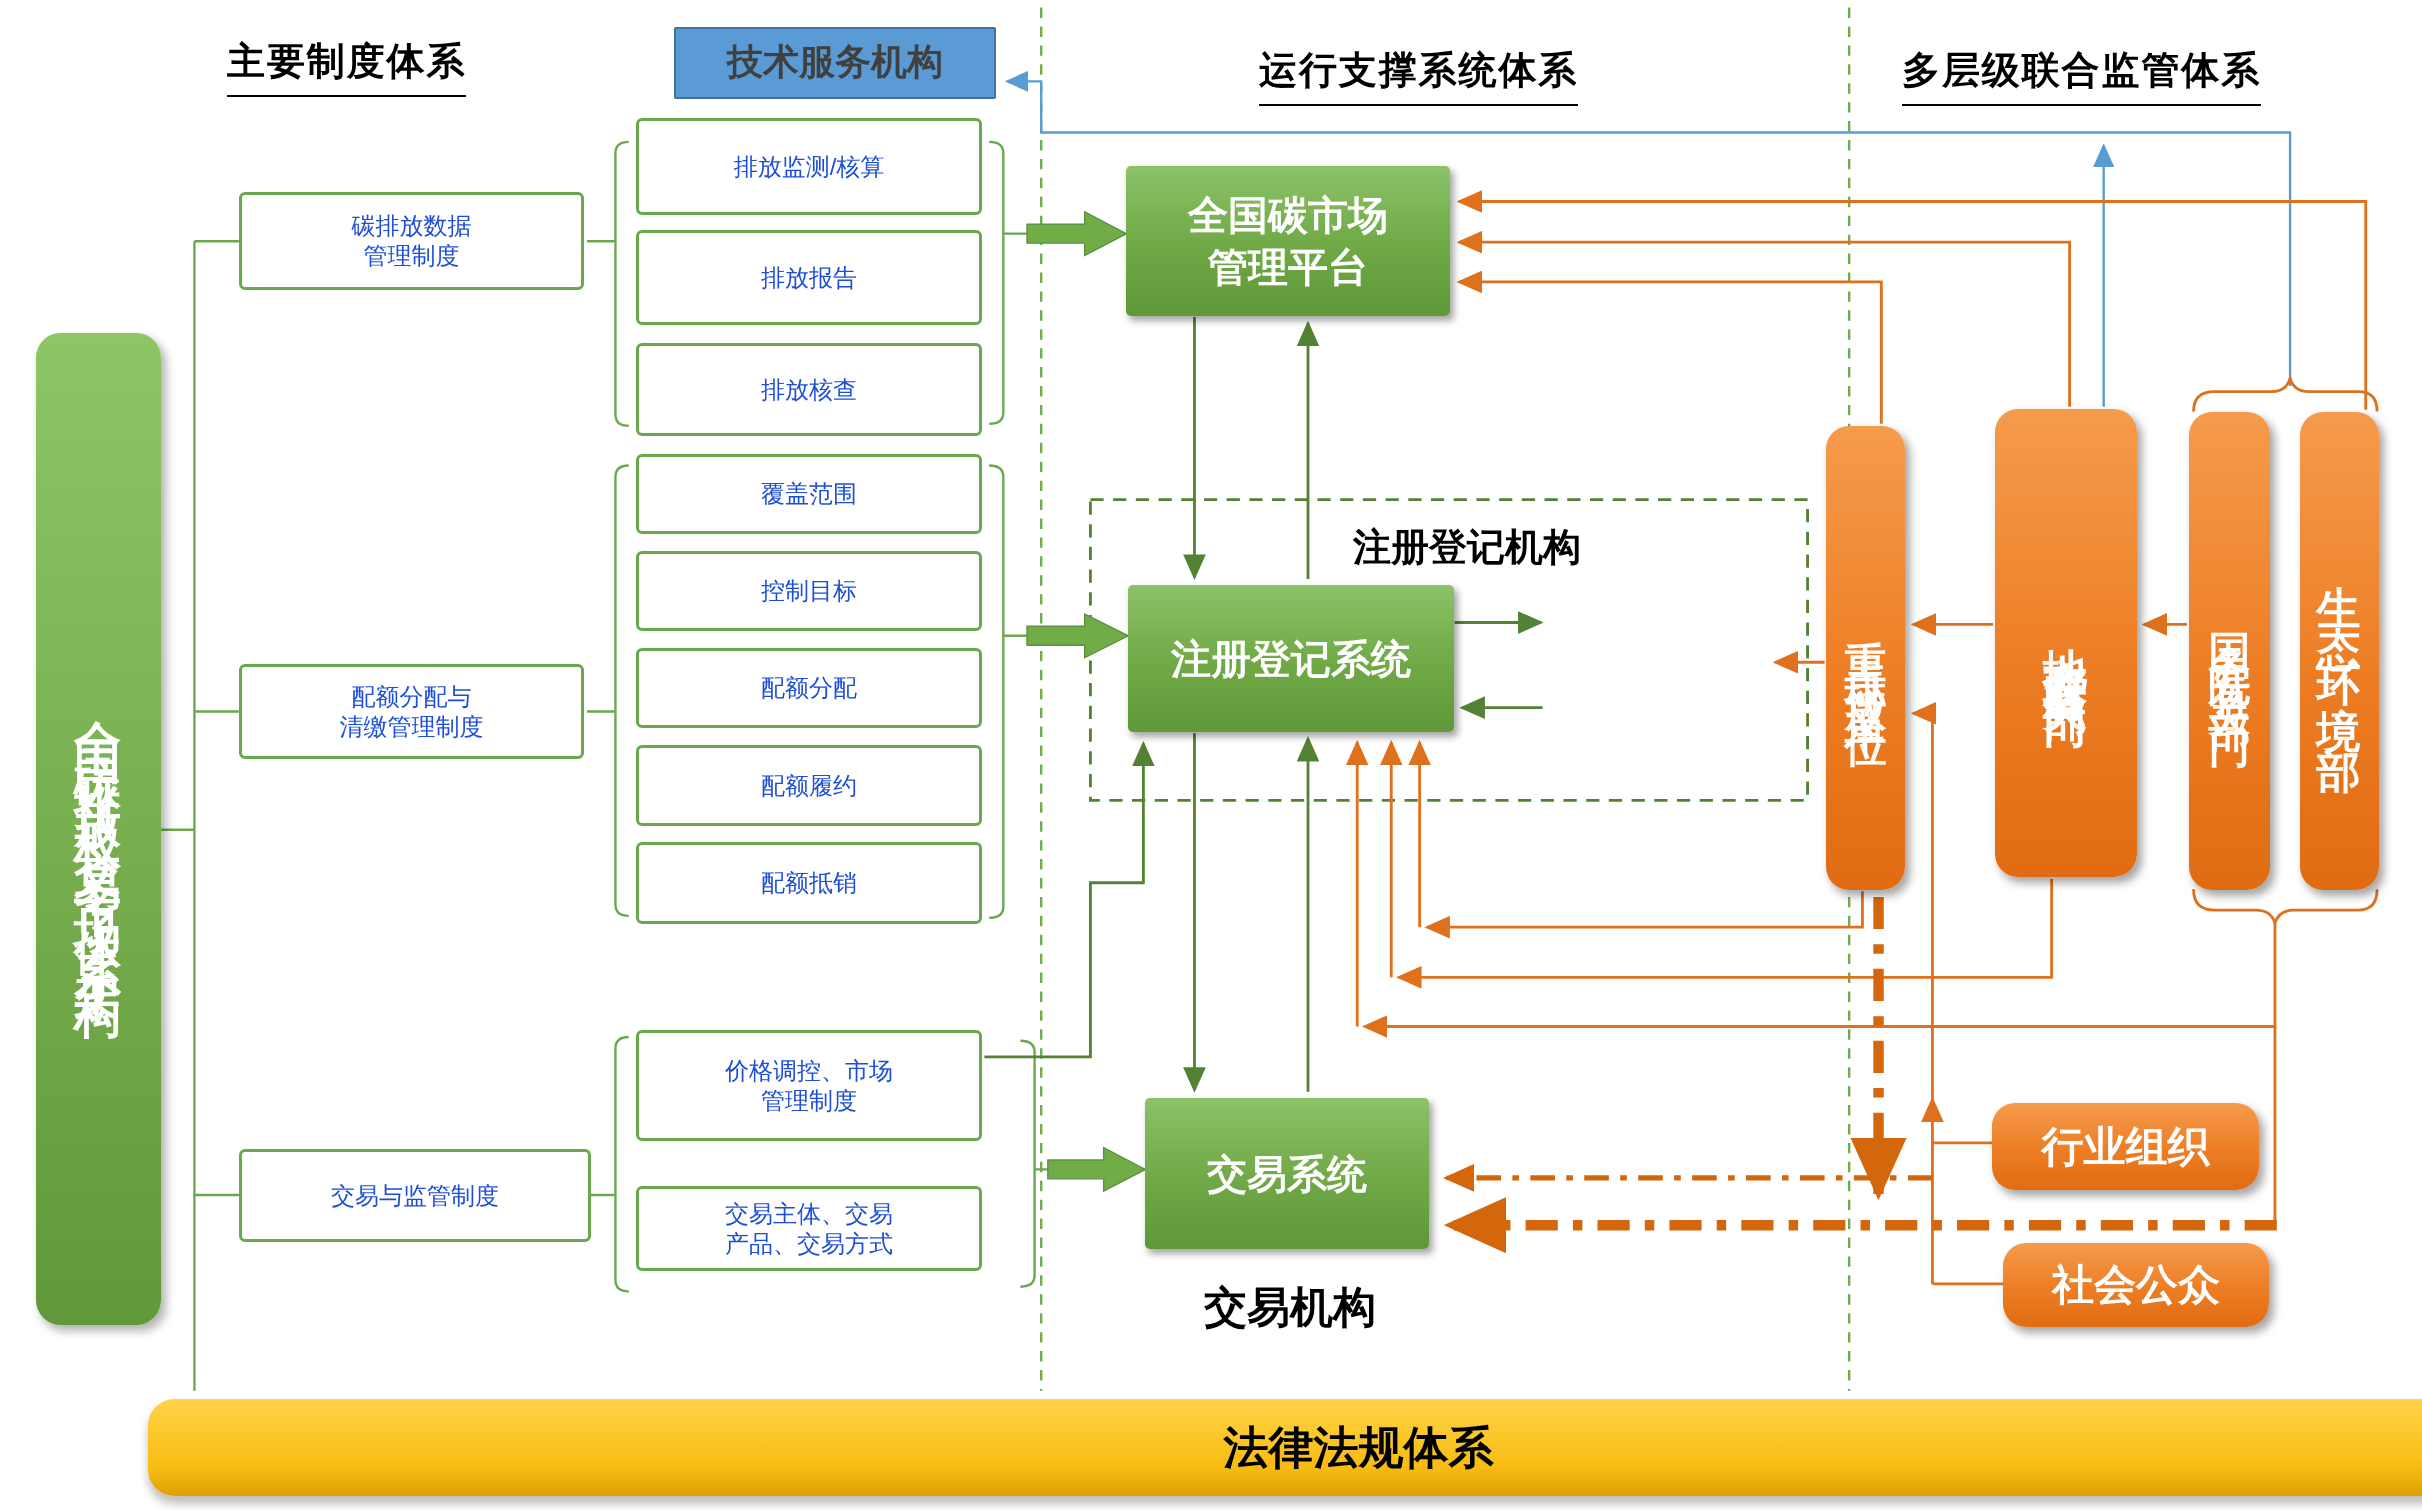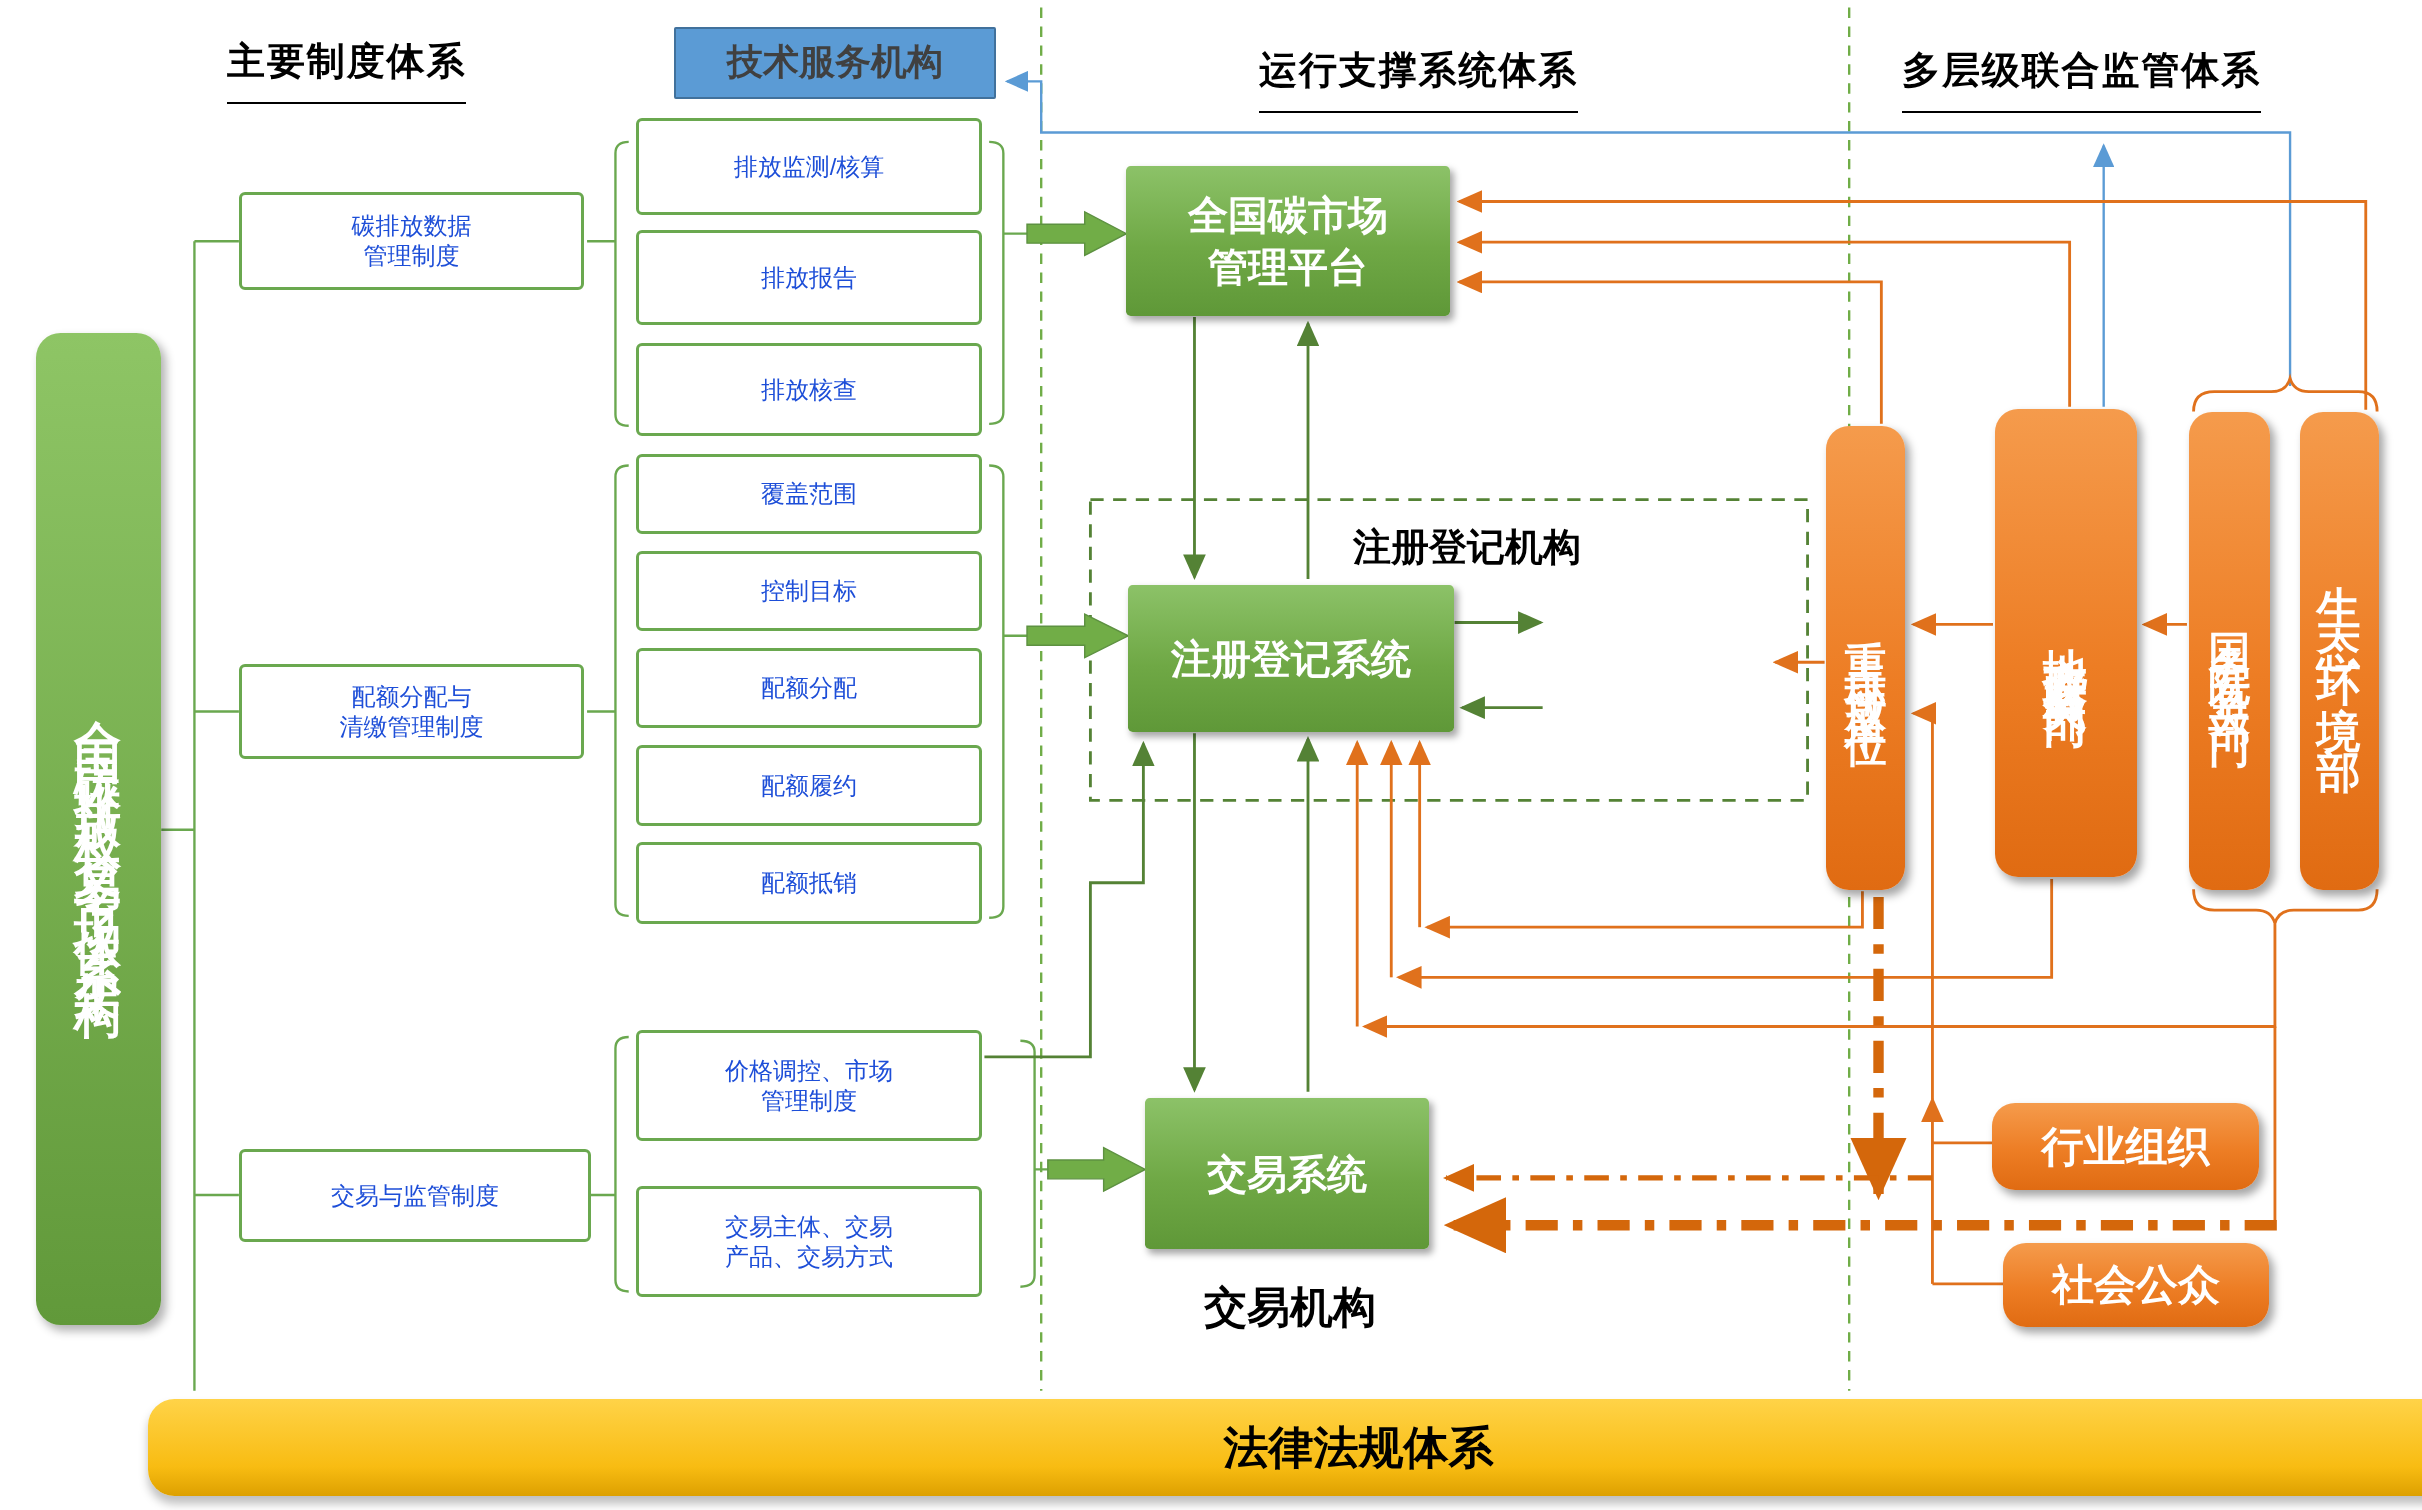--- a/index.html
+++ b/index.html
@@ -2,21 +2,21 @@
 <html style="font-size:15px"><head>
 <meta charset="utf-8">
 <style>
   html,body{margin:0;padding:0;background:#ffffff;}
   #canvas{position:relative;width:2423px;height:1510px;background:#ffffff;overflow:hidden;
           font-family:"Liberation Sans","DejaVu Sans",sans-serif;}
   #connector-layer{position:absolute;left:0;top:0;z-index:1;}
   .node{position:absolute;z-index:2;display:flex;align-items:center;justify-content:center;
         text-align:center;box-sizing:border-box;white-space:pre-line;}
   .hdr{position:absolute;z-index:2;font-weight:bold;font-size:38px;color:#000;
-       border-bottom:2.8px solid #000;padding-bottom:15px;letter-spacing:1.9px;white-space:nowrap;}
+       border-bottom:2.8px solid #000;padding-bottom:8px;letter-spacing:1.9px;white-space:nowrap;}
   .outline{background:#ffffff;border:3.3px solid #6AA84F;border-radius:6px;
            font-size:24px;color:#1d4ed8;line-height:1.25;}
   .sysbox{background:linear-gradient(180deg,#8CC268 0%,#6FA845 55%,#5F9838 100%);
           color:#ffffff;font-weight:bold;font-size:40px;line-height:1.3;border-radius:4.7px;
           box-shadow:3.8px 4.7px 7.6px rgba(0,0,0,0.35);}
   .techbox{background:#5B9BD5;border:2.8px solid #41719C;color:#404040;font-weight:bold;
            font-size:36px;border-radius:1.9px;}
   .orgbox{background:linear-gradient(180deg,#F59B4C 0%,#ED7D24 55%,#E06B12 100%);
           color:#ffffff;font-weight:bold;border-radius:23px;
           box-shadow:4.7px 5.7px 8.5px rgba(0,0,0,0.35);}
@@ -133,21 +133,21 @@
   <div class="node outline" style="left:636px;top:118px;width:346px;height:97px;">排放监测/核算</div>
   <div class="node outline" style="left:636px;top:230px;width:346px;height:95px;">排放报告</div>
   <div class="node outline" style="left:636px;top:343px;width:346px;height:93px;">排放核查</div>
   <div class="node outline" style="left:636px;top:454px;width:346px;height:80px;">覆盖范围</div>
   <div class="node outline" style="left:636px;top:551px;width:346px;height:80px;">控制目标</div>
   <div class="node outline" style="left:636px;top:648px;width:346px;height:80px;">配额分配</div>
   <div class="node outline" style="left:636px;top:745px;width:346px;height:81px;">配额履约</div>
   <div class="node outline" style="left:636px;top:842px;width:346px;height:82px;">配额抵销</div>
   <div class="node outline" style="left:636px;top:1030px;width:346px;height:111px;">价格调控、市场
 管理制度</div>
-  <div class="node outline" style="left:636px;top:1186px;width:346px;height:111px;">交易主体、交易
+  <div class="node outline" style="left:636px;top:1186px;width:346px;height:85px;">交易主体、交易
 产品、交易方式</div>
 
   <div class="node sysbox" style="left:1126px;top:166px;width:324px;height:150px;">全国碳市场
 管理平台</div>
   <div class="node sysbox" style="left:1128px;top:585px;width:326px;height:147px;">注册登记系统</div>
   <div class="node sysbox" style="left:1145px;top:1098px;width:284px;height:151px;">交易系统</div>
 
   <div class="plainlabel" style="left:1353px;top:522px;font-size:38px;">注册登记机构</div>
   <div class="plainlabel" style="left:1204px;top:1279px;font-size:43px;">交易机构</div>
 

